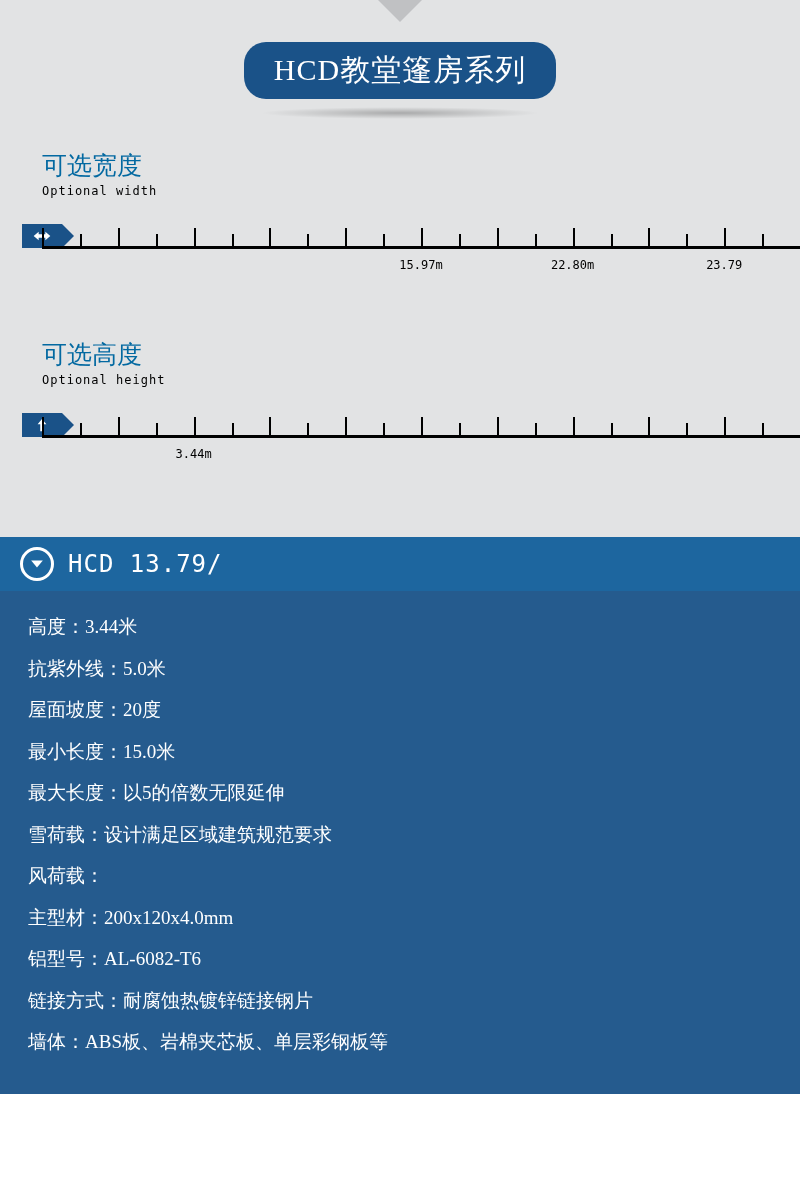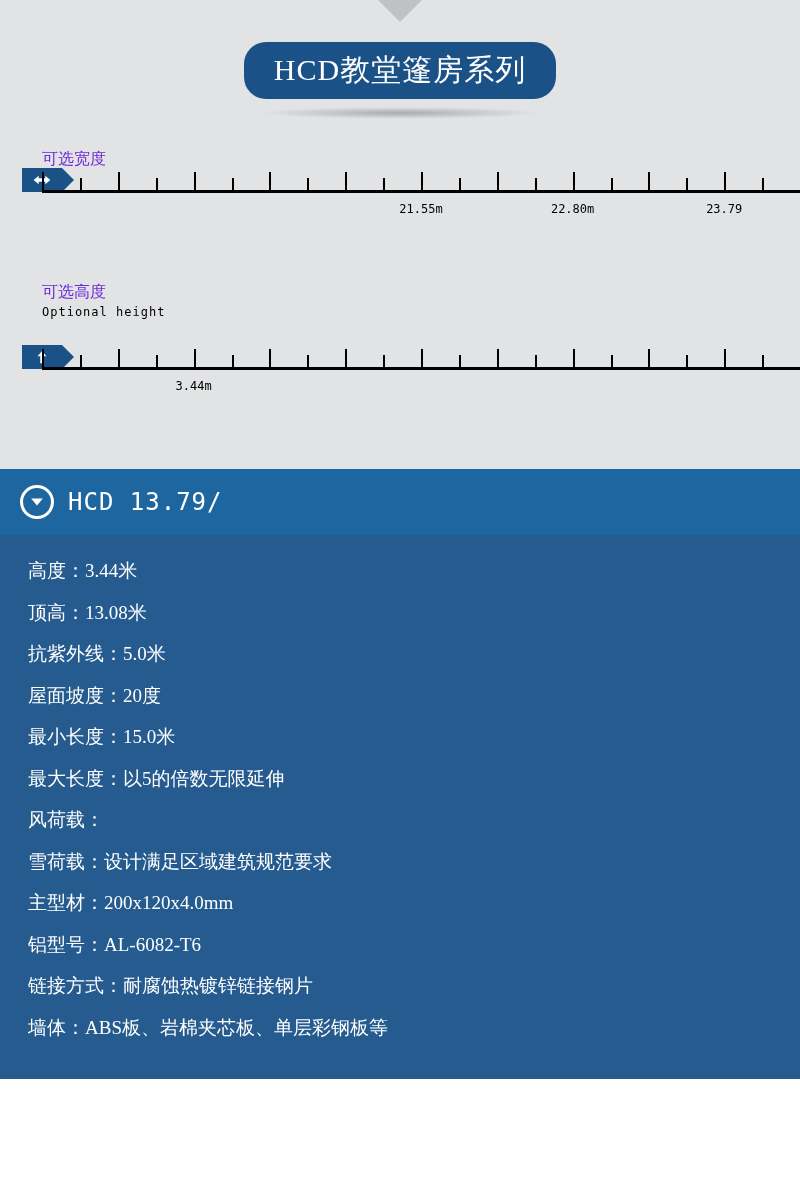--- a/index.html
+++ b/index.html
@@ -26,21 +26,21 @@
     font-family: "SimSun", serif;
     letter-spacing: 1px;
   }
   .title-shadow {
     width: 280px; height: 12px;
     background: radial-gradient(ellipse at center, rgba(0,0,0,0.25) 0%, rgba(0,0,0,0) 70%);
     margin: 0 auto 30px;
   }
   
   .dim-block { padding-left: 42px; margin-bottom: 50px; }
-  .dim-title-cn { font-size: 16px; font-family: "SimHei","Microsoft YaHei"; color: #6d28d9; margin-bottom: 2px; }
+  .dim-title-cn { font-size: 25px; font-family: "SimHei","Microsoft YaHei"; color: #0369a1; margin-bottom: 2px; }
   .dim-title-en { font-size: 12px; font-family: "Consolas", monospace; color: #000; margin-bottom: 30px; letter-spacing: 1px; }
   
   .ruler-wrap { position: relative; height: 60px; }
   .ruler-line { position: absolute; left: 0; right: 0; top: 18px; height: 3px; background: #000; }
   .ruler-ticks { position: absolute; left: 0; right: 0; top: 0; height: 18px; }
   .tick { position: absolute; width: 2px; background: #000; top: 0; }
   .tick.major { height: 18px; }
   .tick.minor { height: 12px; top: 6px; }
   .ruler-labels { position: absolute; left: 0; right: 0; top: 30px; font-family: "Consolas", monospace; font-size: 12px; color: #000; }
   .rlabel { position: absolute; transform: translateX(-50%); }
@@ -56,21 +56,21 @@
     width: 0; height: 0;
     border-top: 12px solid transparent;
     border-bottom: 12px solid transparent;
     border-left: 12px solid #1a5288;
   }
   .marker svg { width: 20px; height: 14px; }
   
   .spec-section { background: #255b8e; color: #fff; }
   .spec-header {
     background: #1d669f;
-    padding: 16px 20px;
+    padding: 10px 20px;
     display: flex; align-items: center; gap: 14px;
   }
   .circle-btn {
     width: 34px; height: 34px; border: 3px solid #fff; border-radius: 50%;
     display: flex; align-items: center; justify-content: center;
     flex-shrink: 0;
   }
   .circle-btn svg { width: 14px; height: 14px; }
   .spec-title { font-family: "Consolas","SimSun", monospace; font-size: 24px; letter-spacing: 1px; }
   
@@ -81,20 +81,21 @@
 </head>
 <body>
 
 <div class="top-section">
   <div class="triangle-pointer"></div>
   <div class="title-badge">HCD教堂篷房系列</div>
   <div class="title-shadow"></div>
 
   <div class="dim-block">
     <div class="dim-title-cn">可选宽度</div>
+    <div class="dim-title-en">Optional width</div>
     <div class="ruler-wrap">
       <div class="marker">
         <svg viewBox="0 0 24 12">
           <path d="M2 6 L8 1 L8 4 L16 4 L16 1 L22 6 L16 11 L16 8 L8 8 L8 11 Z" fill="#fff"></path>
         </svg>
       </div>
       <div class="ruler-ticks">
           <div class="tick major" style="left: 0%;"></div>
           <div class="tick minor" style="left: 5%;"></div>
           <div class="tick major" style="left: 10%;"></div>
@@ -111,21 +112,21 @@
           <div class="tick minor" style="left: 65%;"></div>
           <div class="tick major" style="left: 70%;"></div>
           <div class="tick minor" style="left: 75%;"></div>
           <div class="tick major" style="left: 80%;"></div>
           <div class="tick minor" style="left: 85%;"></div>
           <div class="tick major" style="left: 90%;"></div>
           <div class="tick minor" style="left: 95%;"></div>
         </div>
       <div class="ruler-line"></div>
       <div class="ruler-labels">
-          <span class="rlabel" style="left: 50%;">21.55m</span>
+          <span class="rlabel" style="left: 50%;">15.97m</span>
           <span class="rlabel" style="left: 70%;">22.80m</span>
           <span class="rlabel" style="left: 90%;">23.79</span>
         </div>
     </div>
   </div>
 
   <div class="dim-block" style="margin-bottom:0;">
     <div class="dim-title-cn">可选高度</div>
     <div class="dim-title-en">Optional height</div>
     <div class="ruler-wrap">
@@ -168,25 +169,24 @@
   <div class="spec-header">
     <div class="circle-btn">
       <svg viewBox="0 0 12 12">
         <path d="M1 3 L6 9 L11 3 Z" fill="#fff"></path>
       </svg>
     </div>
     <div class="spec-title">HCD 13.79/</div>
   </div>
   <div class="spec-body">
       <div class="spec-row"><span class="lbl">高度</span><span class="val">3.44米</span></div>
-      <div class="spec-row"><span class="lbl">顶高</span><span class="val">13.08米</span></div>
       <div class="spec-row"><span class="lbl">抗紫外线</span><span class="val">5.0米</span></div>
       <div class="spec-row"><span class="lbl">屋面坡度</span><span class="val">20度</span></div>
       <div class="spec-row"><span class="lbl">最小长度</span><span class="val">15.0米</span></div>
       <div class="spec-row"><span class="lbl">最大长度</span><span class="val">以5的倍数无限延伸</span></div>
+      <div class="spec-row"><span class="lbl">雪荷载</span><span class="val">设计满足区域建筑规范要求</span></div>
       <div class="spec-row empty-val"><span class="lbl">风荷载</span></div>
-      <div class="spec-row"><span class="lbl">雪荷载</span><span class="val">设计满足区域建筑规范要求</span></div>
       <div class="spec-row"><span class="lbl">主型材</span><span class="val">200x120x4.0mm</span></div>
       <div class="spec-row"><span class="lbl">铝型号</span><span class="val">AL-6082-T6</span></div>
       <div class="spec-row"><span class="lbl">链接方式</span><span class="val">耐腐蚀热镀锌链接钢片</span></div>
       <div class="spec-row"><span class="lbl">墙体</span><span class="val">ABS板、岩棉夹芯板、单层彩钢板等</span></div>
     </div>
 </div>
 
 </body></html>

